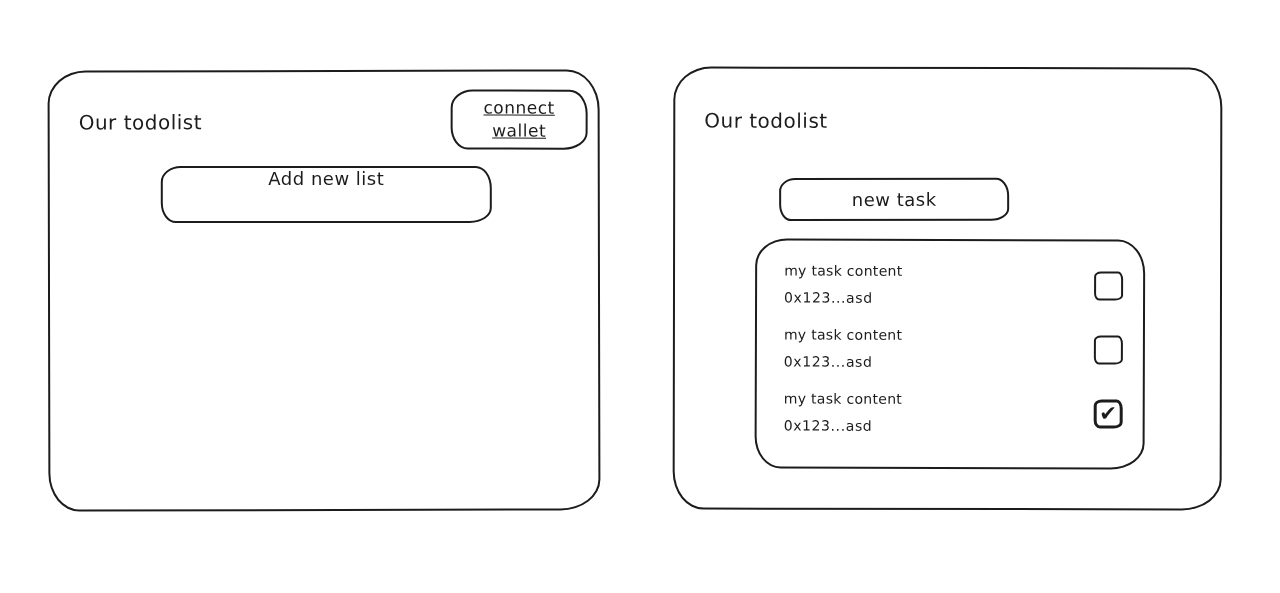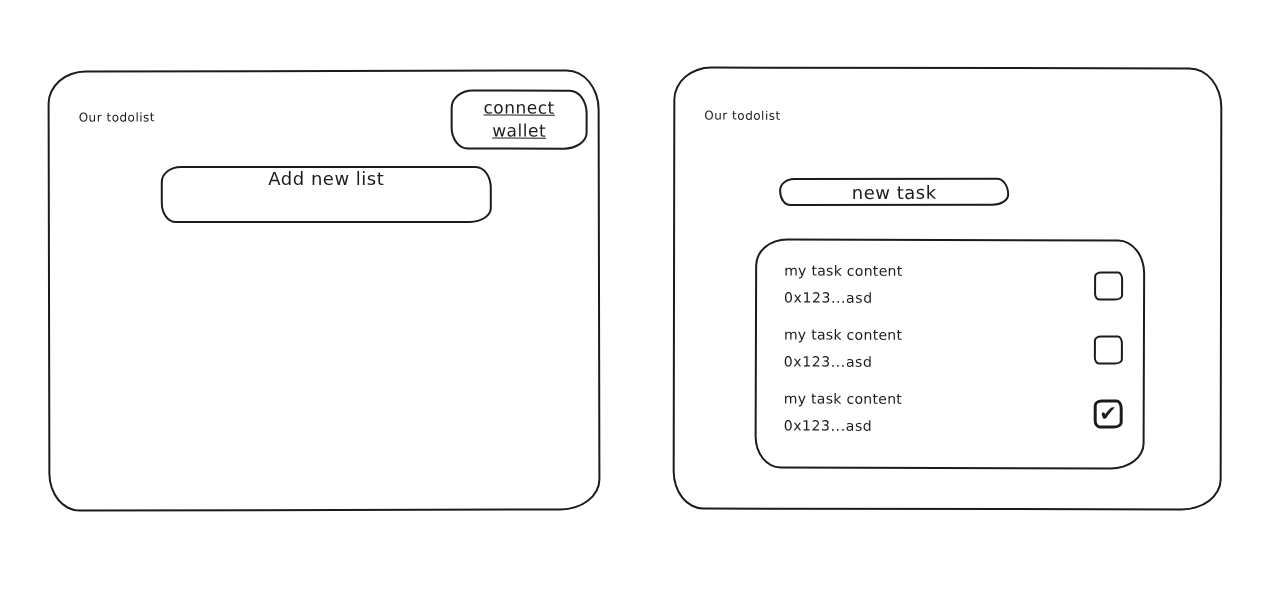--- a/index.html
+++ b/index.html
@@ -23,21 +23,21 @@
     position:absolute;
   }
   .panel{
     border-radius:38px 33px 40px 31px / 33px 40px 31px 38px;
   }
   .panel-left{left:48px;top:70px;width:552px;height:441px;transform:rotate(-0.12deg);}
   .panel-right{left:673px;top:67px;width:549px;height:443px;transform:rotate(0.1deg);}
 
   .panel-title{
     position:absolute;
-    font-size:12px;
+    font-size:20px;
     letter-spacing:0.5px;
     white-space:nowrap;
   }
   .panel-left .panel-title{left:29px;top:38px;}
   .panel-right .panel-title{left:29px;top:40px;}
 
   .wallet-btn{
     display:flex;align-items:center;justify-content:center;text-align:center;
     font-size:17px;letter-spacing:0.5px;
     border-radius:22px 18px 24px 17px / 18px 24px 17px 22px;
@@ -50,21 +50,21 @@
   .add-list-btn{
     left:111px;top:94px;width:331px;height:57px;
     border-radius:20px 16px 22px 15px / 16px 22px 15px 20px;
     text-align:center;
     font-size:18px;letter-spacing:0.5px;
     cursor:pointer;
     transform:rotate(0.12deg);
   }
 
   .new-task-input{
-    left:104px;top:109px;width:230px;height:28px;
+    left:104px;top:109px;width:230px;height:43px;
     border-radius:16px 13px 18px 12px / 13px 18px 12px 16px;
     display:flex;align-items:center;justify-content:center;
     font-size:18px;letter-spacing:0.5px;
     cursor:text;
     transform:rotate(-0.2deg);
   }
   .add-btn{
     left:358px;top:110px;width:75px;height:42px;
     border-radius:14px 11px 15px 10px / 11px 15px 10px 14px;
     display:flex;align-items:center;justify-content:center;

